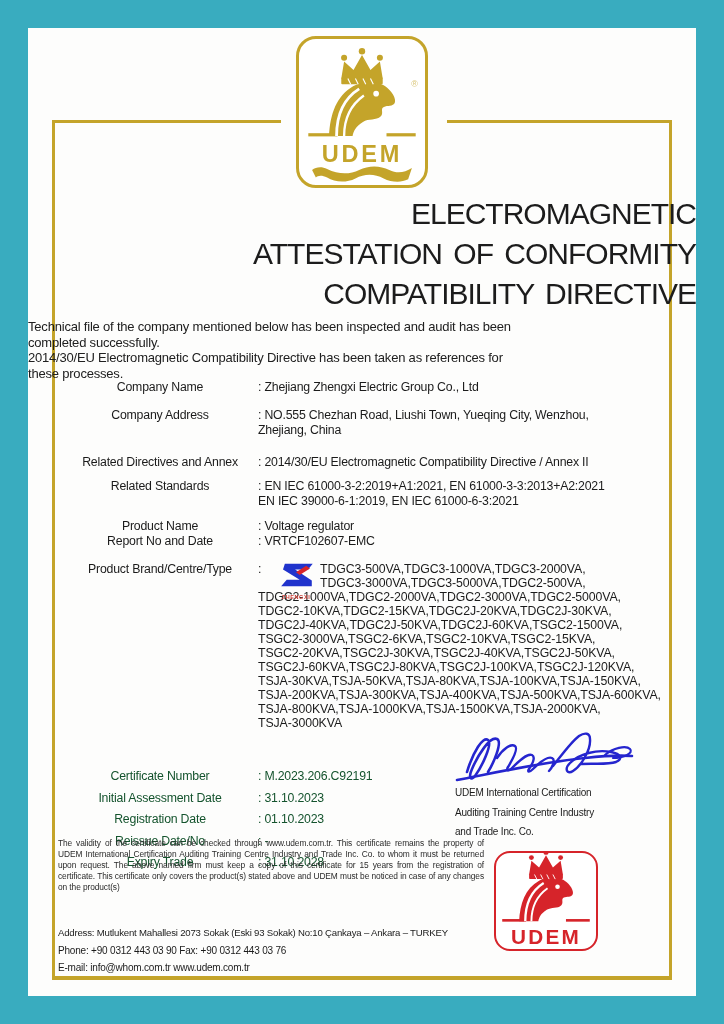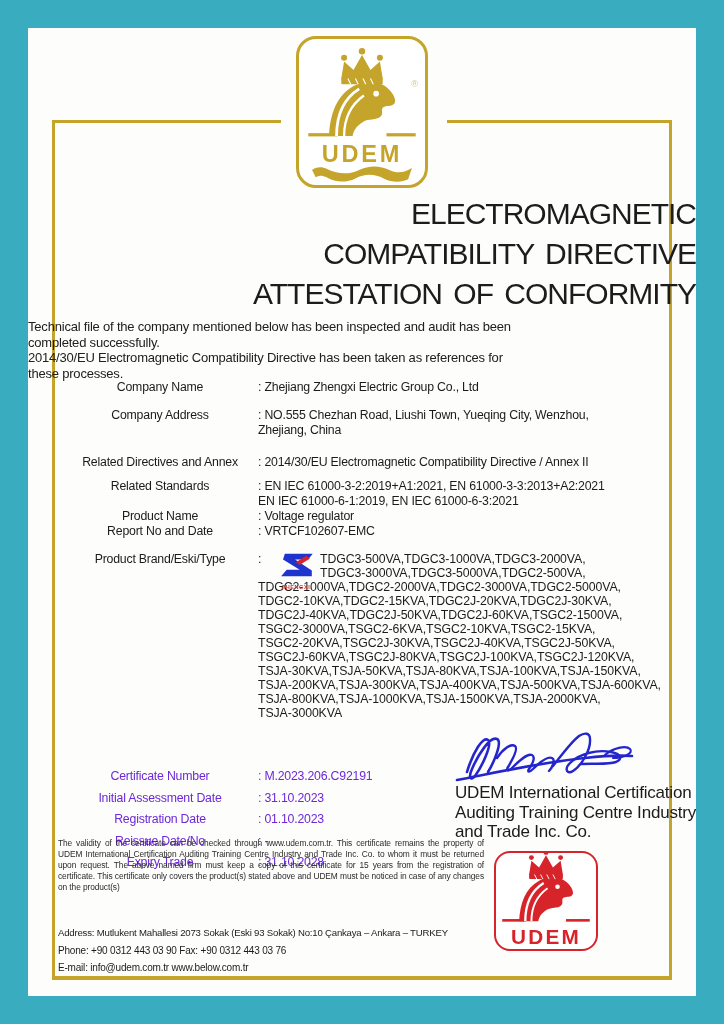--- a/index.html
+++ b/index.html
@@ -25,35 +25,35 @@
   .intro { position:absolute; top:291px; left:0; width:100%; color:#202020;
            font-size:13px; line-height:15.5px; letter-spacing:-0.2px; }
 
   .fields { position:absolute; left:34px; top:352px; right:18px; font-size:12.3px; line-height:15px;
             color:#1B1B1B; letter-spacing:-0.2px; }
   .frow { display:flex; }
   .flabel { width:196px; flex:none;text-align:center; }
   .fvalue { flex:1; }
   .pre { white-space:pre-line; }
   .mb13{margin-bottom:13px}.mb17{margin-bottom:17px}.mb9{margin-bottom:9px}
-  .mb10{}.mb11{}
+  .mb10{margin-bottom:10px}.mb11{}
 
   .brand-val { position:relative; line-height:14px; }
   .brand-colon { position:absolute; left:0; top:0; }
   .zx { position:absolute; left:16px; top:0; width:44px; text-align:center; }
   .zx svg { width:38px; height:26px; display:block; margin:0 auto; }
   .zx-name { font-size:5.5px; color:#CC3A32; letter-spacing:.6px; font-weight:bold; }
   .mline { letter-spacing:-0.1px; }
   .mline.ind { margin-left:62px; }
 
   .certs { position:absolute; left:34px; top:738px; width:400px; font-size:12.3px; line-height:21.5px;
-           color:#6d28d9; letter-spacing:-0.2px; }
+           color:#14532d; letter-spacing:-0.2px; }
 
   .sig { position:absolute; left:425px; top:690px; width:185px; height:68px; }
-  .issuer { position:absolute; left:427px; top:755px; font-size:17px; line-height:19.5px;
+  .issuer { position:absolute; left:427px; top:755px; font-size:10px; line-height:19.5px;
             color:#1B1B1B; white-space:pre-line; letter-spacing:-0.2px; }
 
   .fine { position:absolute; left:30px; top:810px; width:426px; font-size:8.4px; line-height:11px;
           color:#2B2B2B; text-align:justify; letter-spacing:-0.1px; }
   .footer { position:absolute; left:30px; top:896px; width:450px; font-size:10px; line-height:17.5px;
             color:#1B1B1B; letter-spacing:-0.2px; }
 
   .stamp { position:absolute; left:466px; top:823px; width:104px; height:100px; background:#fff;
            border:2.5px solid #D6242A; border-radius:16px; }
   .stamp svg { width:100%; height:100%; }
@@ -87,22 +87,22 @@
           <path d="M46 103 C46 84 53 70 67 60" stroke-width="2.5"></path>
         </g>
         <circle cx="80" cy="58" r="3" fill="#FFFFFF"></circle>
         <text x="65" y="131" font-size="25" font-weight="700" letter-spacing="3" text-anchor="middle" fill="#C4A42A" font-family="Liberation Sans, sans-serif">UDEM</text>
       </svg>
       <span class="reg">®</span>
     </div>
 
     <div class="title">
       <div>ELECTROMAGNETIC</div>
+      <div>ATTESTATION OF CONFORMITY</div>
       <div>COMPATIBILITY DIRECTIVE</div>
-      <div>ATTESTATION OF CONFORMITY</div>
     </div>
 
     <div class="intro">
       <div>Technical file of the company mentioned below has been inspected and audit has been</div>
       <div>completed successfully.</div>
       <div>2014/30/EU Electromagnetic Compatibility Directive has been taken as references for</div>
       <div>these processes.</div>
     </div>
 
     <div class="fields">
@@ -115,33 +115,33 @@
         <div class="fvalue pre">: NO.555 Chezhan Road, Liushi Town, Yueqing City, Wenzhou,
 Zhejiang, China</div>
       </div>
       <div class="frow mb9">
         <div class="flabel">Related Directives and Annex</div>
         <div class="fvalue">: 2014/30/EU Electromagnetic Compatibility Directive / Annex II</div>
       </div>
       <div class="frow mb10">
         <div class="flabel">Related Standards</div>
         <div class="fvalue pre">: EN IEC 61000-3-2:2019+A1:2021, EN 61000-3-3:2013+A2:2021
-EN IEC 61000-6-1:2019, EN IEC 61000-6-3:2021</div>
+EN IEC 39000-6-1:2019, EN IEC 61000-6-3:2021</div>
       </div>
       <div class="frow mb11">
         <div class="flabel">Product Name</div>
         <div class="fvalue">: Voltage regulator</div>
       </div>
       <div class="frow mb13">
         <div class="flabel">Report No and Date</div>
         <div class="fvalue">: VRTCF102607-EMC</div>
       </div>
 
       <div class="frow">
-        <div class="flabel">Product Brand/Eski/Type</div>
+        <div class="flabel">Product Brand/Centre/Type</div>
         <div class="fvalue brand-val">
           <span class="brand-colon">:</span>
           <span class="zx">
             <svg viewBox="0 0 40 28">
               <path fill="#2033CC" d="M8 2 L38 2 L33 8 L19 8 L37 20 L37 26 L4 26 L10 19 L24 19 L6 8 Z"></path>
               <path fill="#D6242A" d="M20 11 L31 4 L35 7 L24 14 Z"></path>
             </svg>
             <span class="zx-name">ZHENGXI</span>
           </span>
           <div class="mline ind">TDGC3-500VA,TDGC3-1000VA,TDGC3-2000VA,</div>
@@ -195,21 +195,21 @@
 
     <div class="issuer">UDEM International Certification
 Auditing Training Centre Industry
 and Trade Inc. Co.</div>
 
     <div class="fine">The validity of the certificate can be checked through www.udem.com.tr. This certificate remains the property of UDEM International Certification Auditing Training Centre Industry and Trade Inc. Co. to whom it must be returned upon request. The above named firm must keep a copy of this certificate for 15 years from the registration of certificate. This certificate only covers the product(s) stated above and UDEM must be noticed in case of any changes on the product(s)</div>
 
     <div class="footer">
       <div style="font-size:9.6px;">Address: Mutlukent Mahallesi 2073 Sokak (Eski 93 Sokak) No:10 Çankaya – Ankara – TURKEY</div>
       <div>Phone: +90 0312 443 03 90  Fax: +90 0312 443 03 76</div>
-      <div>E-mail: info@udem.com.tr   www.below.com.tr</div>
+      <div>E-mail: info@whom.com.tr   www.udem.com.tr</div>
     </div>
 
     <div class="stamp">
       <svg viewBox="0 0 104 100">
         <g transform="scale(0.8) translate(0,-14)">
           <g fill="#D6242A">
             <path d="M43 42 L46 24 L56 33 L65 17 L74 33 L84 24 L87 42 Z"></path>
             <circle cx="46" cy="20" r="3.2"></circle>
               <circle cx="65" cy="13" r="3.4"></circle>
               <circle cx="84" cy="20" r="3.2"></circle>

